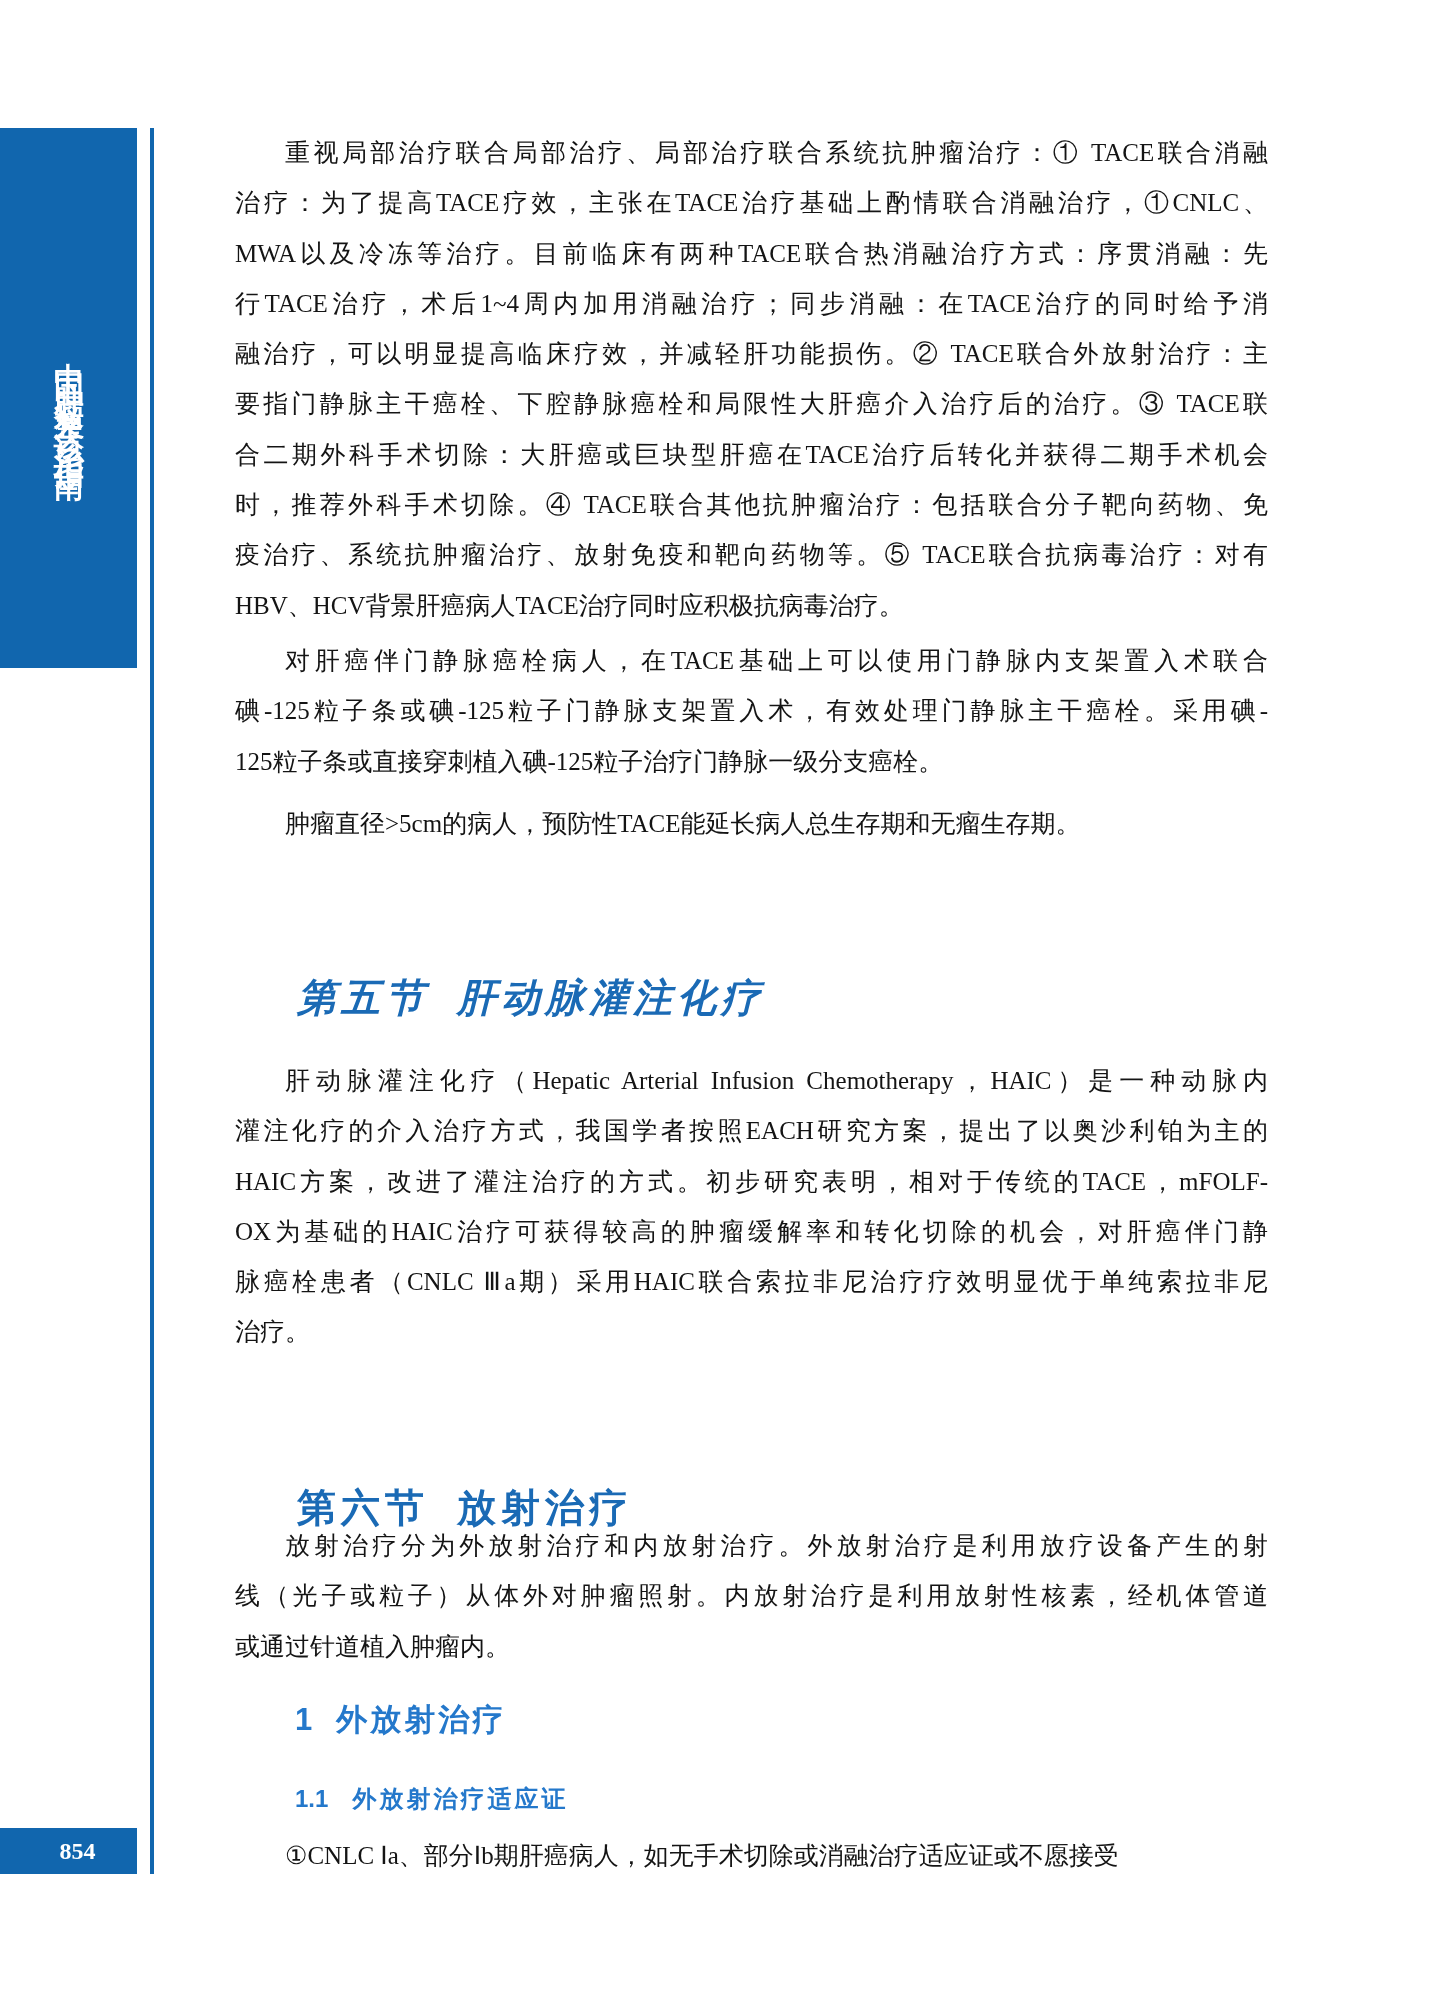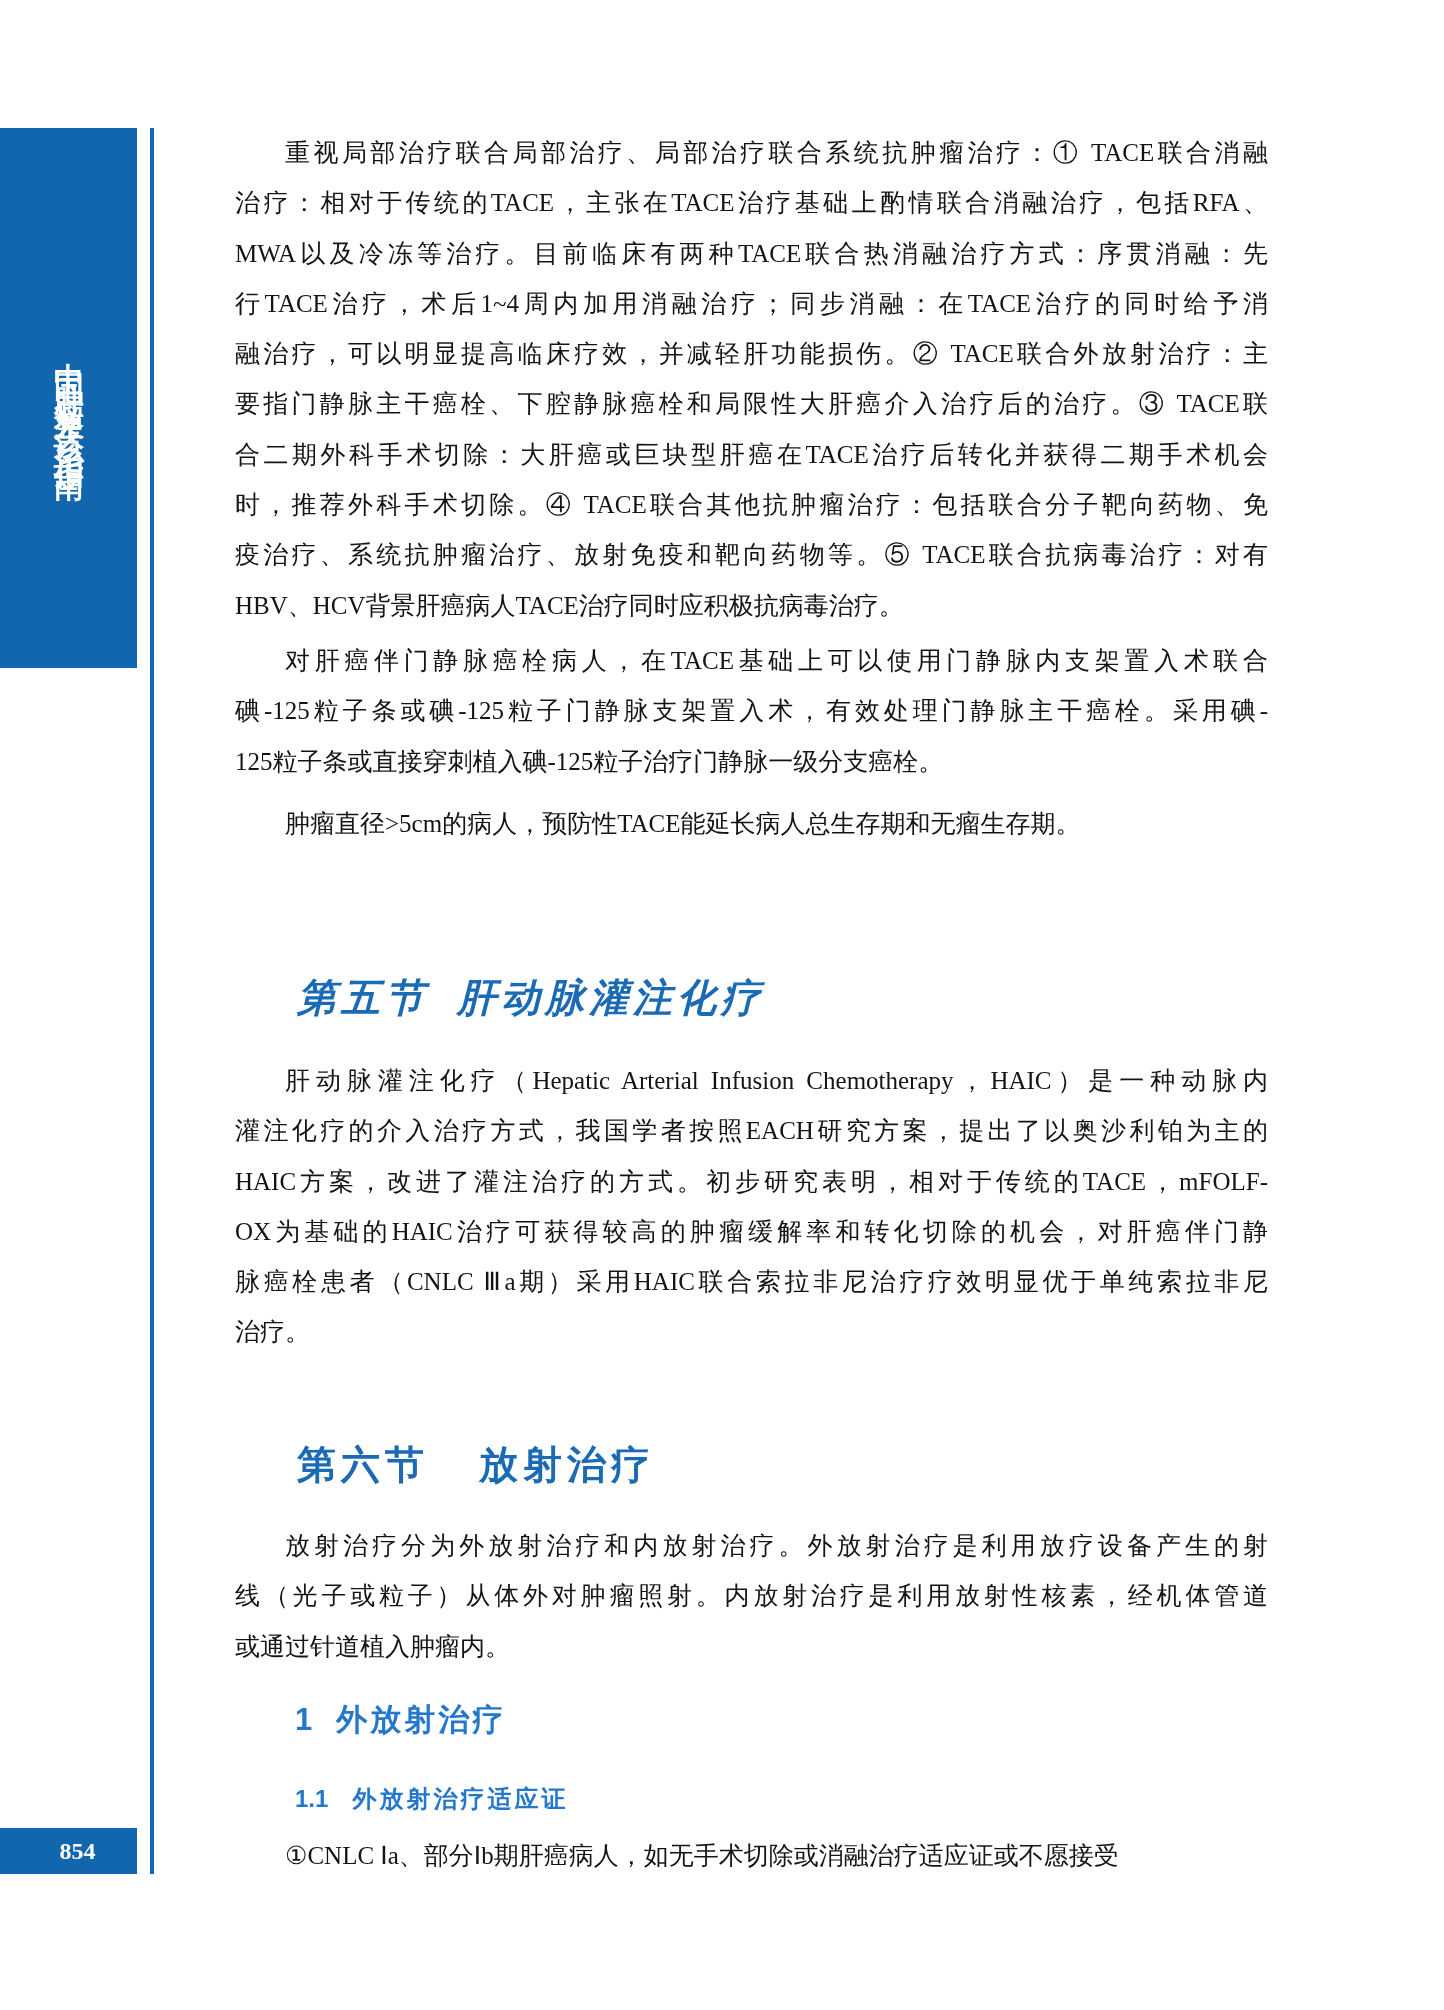--- a/index.html
+++ b/index.html
@@ -88,21 +88,21 @@
 </div>
 
 <div class="vertical-rule"></div>
 
 <div class="page-badge">
   <span>854</span>
 </div>
 
 <div class="content-col para" style="top:128px;">
     <div class="jline">重视局部治疗联合局部治疗、局部治疗联合系统抗肿瘤治疗：① TACE联合消融</div>
-    <div class="jline">治疗：相对于传统的TACE，主张在TACE治疗基础上酌情联合消融治疗，包括RFA、</div>
+    <div class="jline">治疗：为了提高TACE疗效，主张在TACE治疗基础上酌情联合消融治疗，①CNLC、</div>
     <div class="jline">MWA以及冷冻等治疗。目前临床有两种TACE联合热消融治疗方式：序贯消融：先</div>
     <div class="jline">行TACE治疗，术后1~4周内加用消融治疗；同步消融：在TACE治疗的同时给予消</div>
     <div class="jline">融治疗，可以明显提高临床疗效，并减轻肝功能损伤。② TACE联合外放射治疗：主</div>
     <div class="jline">要指门静脉主干癌栓、下腔静脉癌栓和局限性大肝癌介入治疗后的治疗。③ TACE联</div>
     <div class="jline">合二期外科手术切除：大肝癌或巨块型肝癌在TACE治疗后转化并获得二期手术机会</div>
     <div class="jline">时，推荐外科手术切除。④ TACE联合其他抗肿瘤治疗：包括联合分子靶向药物、免</div>
     <div class="jline">疫治疗、系统抗肿瘤治疗、放射免疫和靶向药物等。⑤ TACE联合抗病毒治疗：对有</div>
     <div class="jline last">HBV、HCV背景肝癌病人TACE治疗同时应积极抗病毒治疗。</div>
   </div>
 
@@ -123,21 +123,21 @@
 
 <div class="content-col para" style="top:1056px;">
     <div class="jline">肝动脉灌注化疗（Hepatic Arterial Infusion Chemotherapy，HAIC）是一种动脉内</div>
     <div class="jline">灌注化疗的介入治疗方式，我国学者按照EACH研究方案，提出了以奥沙利铂为主的</div>
     <div class="jline">HAIC方案，改进了灌注治疗的方式。初步研究表明，相对于传统的TACE，mFOLF-</div>
     <div class="jline">OX为基础的HAIC治疗可获得较高的肿瘤缓解率和转化切除的机会，对肝癌伴门静</div>
     <div class="jline">脉癌栓患者（CNLC Ⅲa期）采用HAIC联合索拉非尼治疗疗效明显优于单纯索拉非尼</div>
     <div class="jline last">治疗。</div>
   </div>
 
-<div class="section-heading" style="top:1443px;gap:22px;">
+<div class="section-heading" style="top:1486px;">
   <span class="sec-label">第六节</span>
   <span class="sec-title">放射治疗</span>
 </div>
 
 <div class="content-col para" style="top:1521px;">
     <div class="jline">放射治疗分为外放射治疗和内放射治疗。外放射治疗是利用放疗设备产生的射</div>
     <div class="jline">线（光子或粒子）从体外对肿瘤照射。内放射治疗是利用放射性核素，经机体管道</div>
     <div class="jline last">或通过针道植入肿瘤内。</div>
   </div>
 

